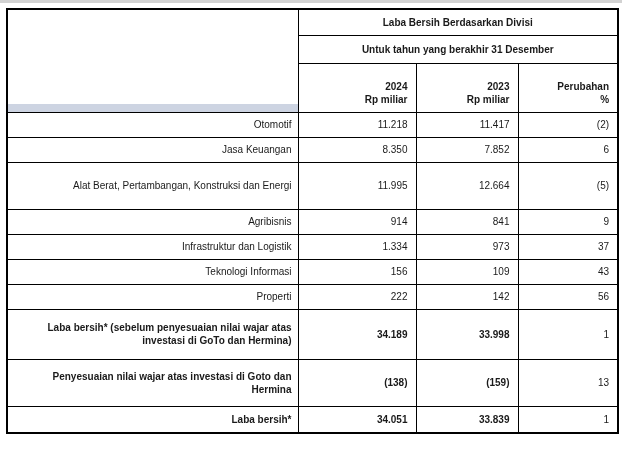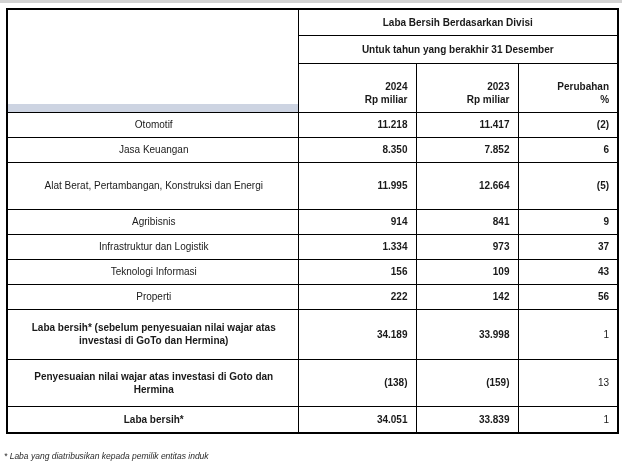--- a/index.html
+++ b/index.html
@@ -42,27 +42,26 @@
   }
   tr.hrowA th.title-cell { height: 26px; }
   tr.hrowB th.title-cell { height: 28px; }
   tr.hrowC th.colh {
     height: 46px;
     text-align: right;
     font-weight: bold;
     padding: 16px 8px 6px 4px;
   }
   td.lbl {
-    text-align: center;
+    text-align: right;
     padding: 4px 6px 4px 8px;
   }
   td.num, td.chg {
     text-align: right;
     padding: 4px 8px 4px 4px;
-    font-weight: bold;
   }
   tr.rs  { height: 25px; }
   tr.rd  { height: 47px; margin-top: 12px; }
   tr.rb1 { height: 50px; }
   tr.rb2 { height: 47px; }
   tr.rl  { height: 27px; margin-left: 48px; }
   tr.bold td.lbl, tr.bold td.num { font-weight: bold; }
   tr.bold td.chg { font-weight: normal; }
   .footnote {
     position: absolute; left: 4px; top: 451px;
@@ -166,14 +165,13 @@
       </tr>
       <tr class="rl bold">
         <td class="lbl">Laba bersih*</td>
         <td class="num">34.051</td>
         <td class="num">33.839</td>
         <td class="chg">1</td>
       </tr>
     </tbody>
   </table>
 
-  <div class="footnote">* Laba yang diatribusikan kepada pemilik entitas induk</div>
 </div>
 
 </body></html>

